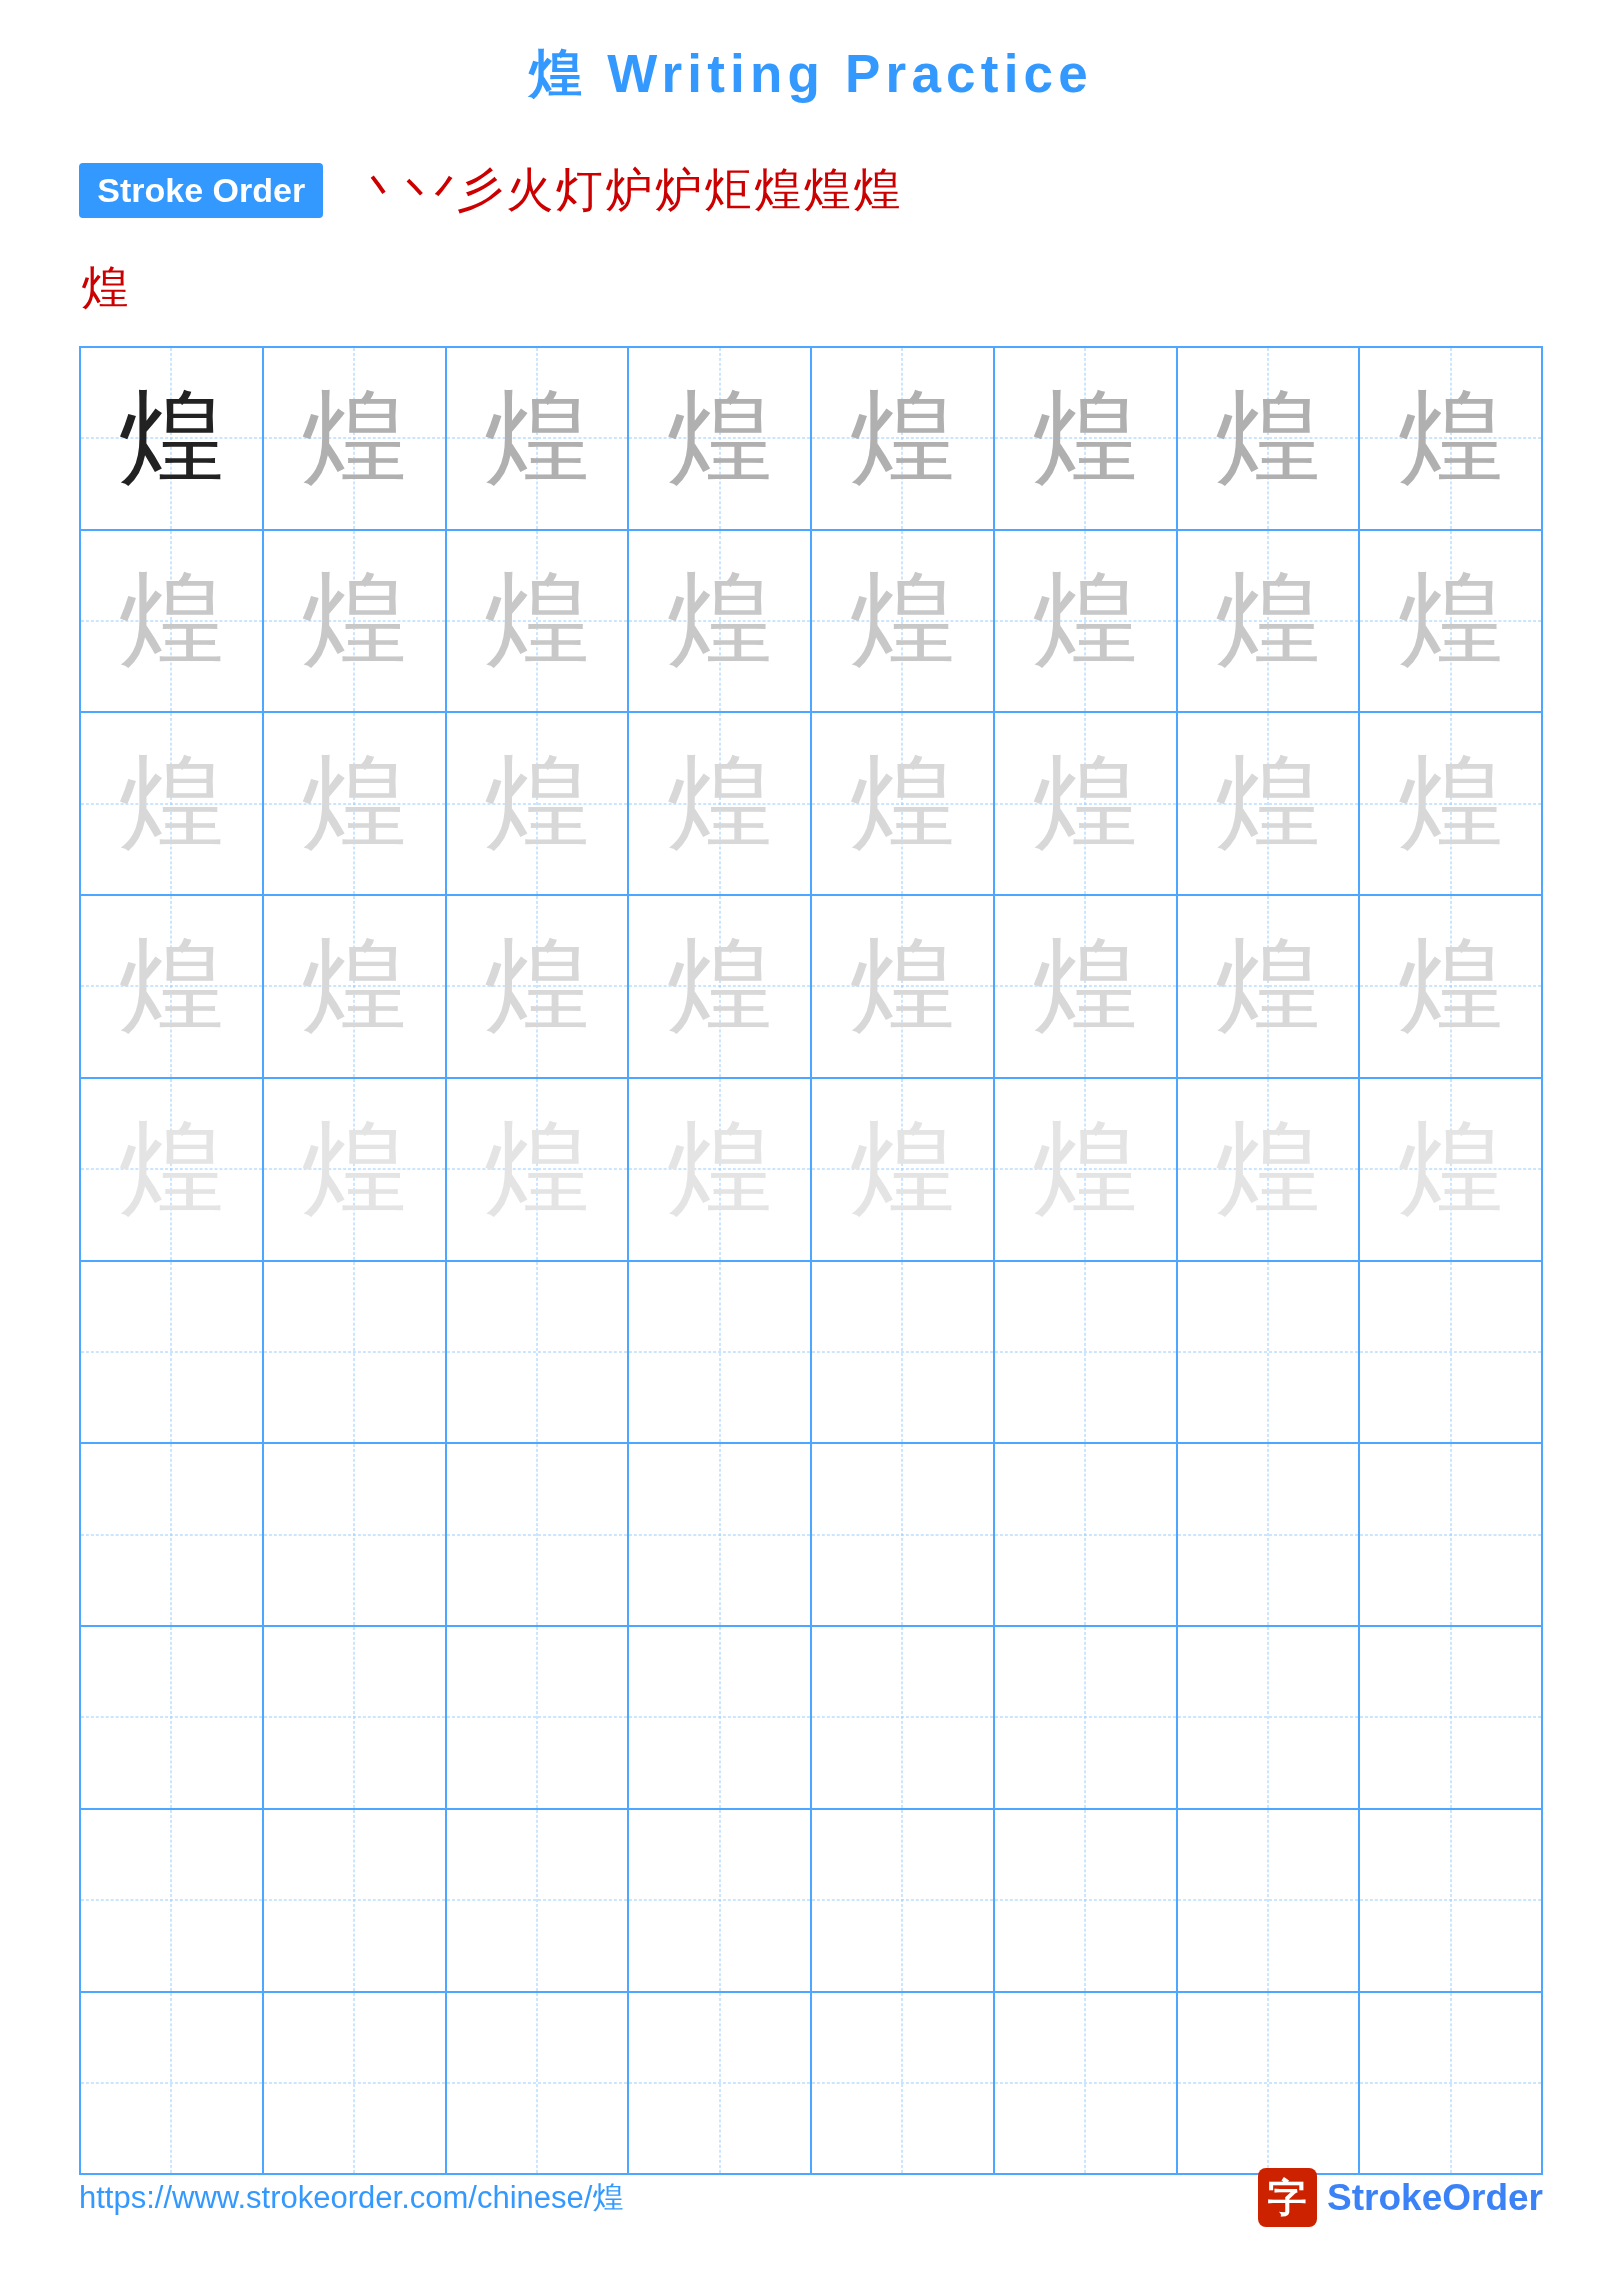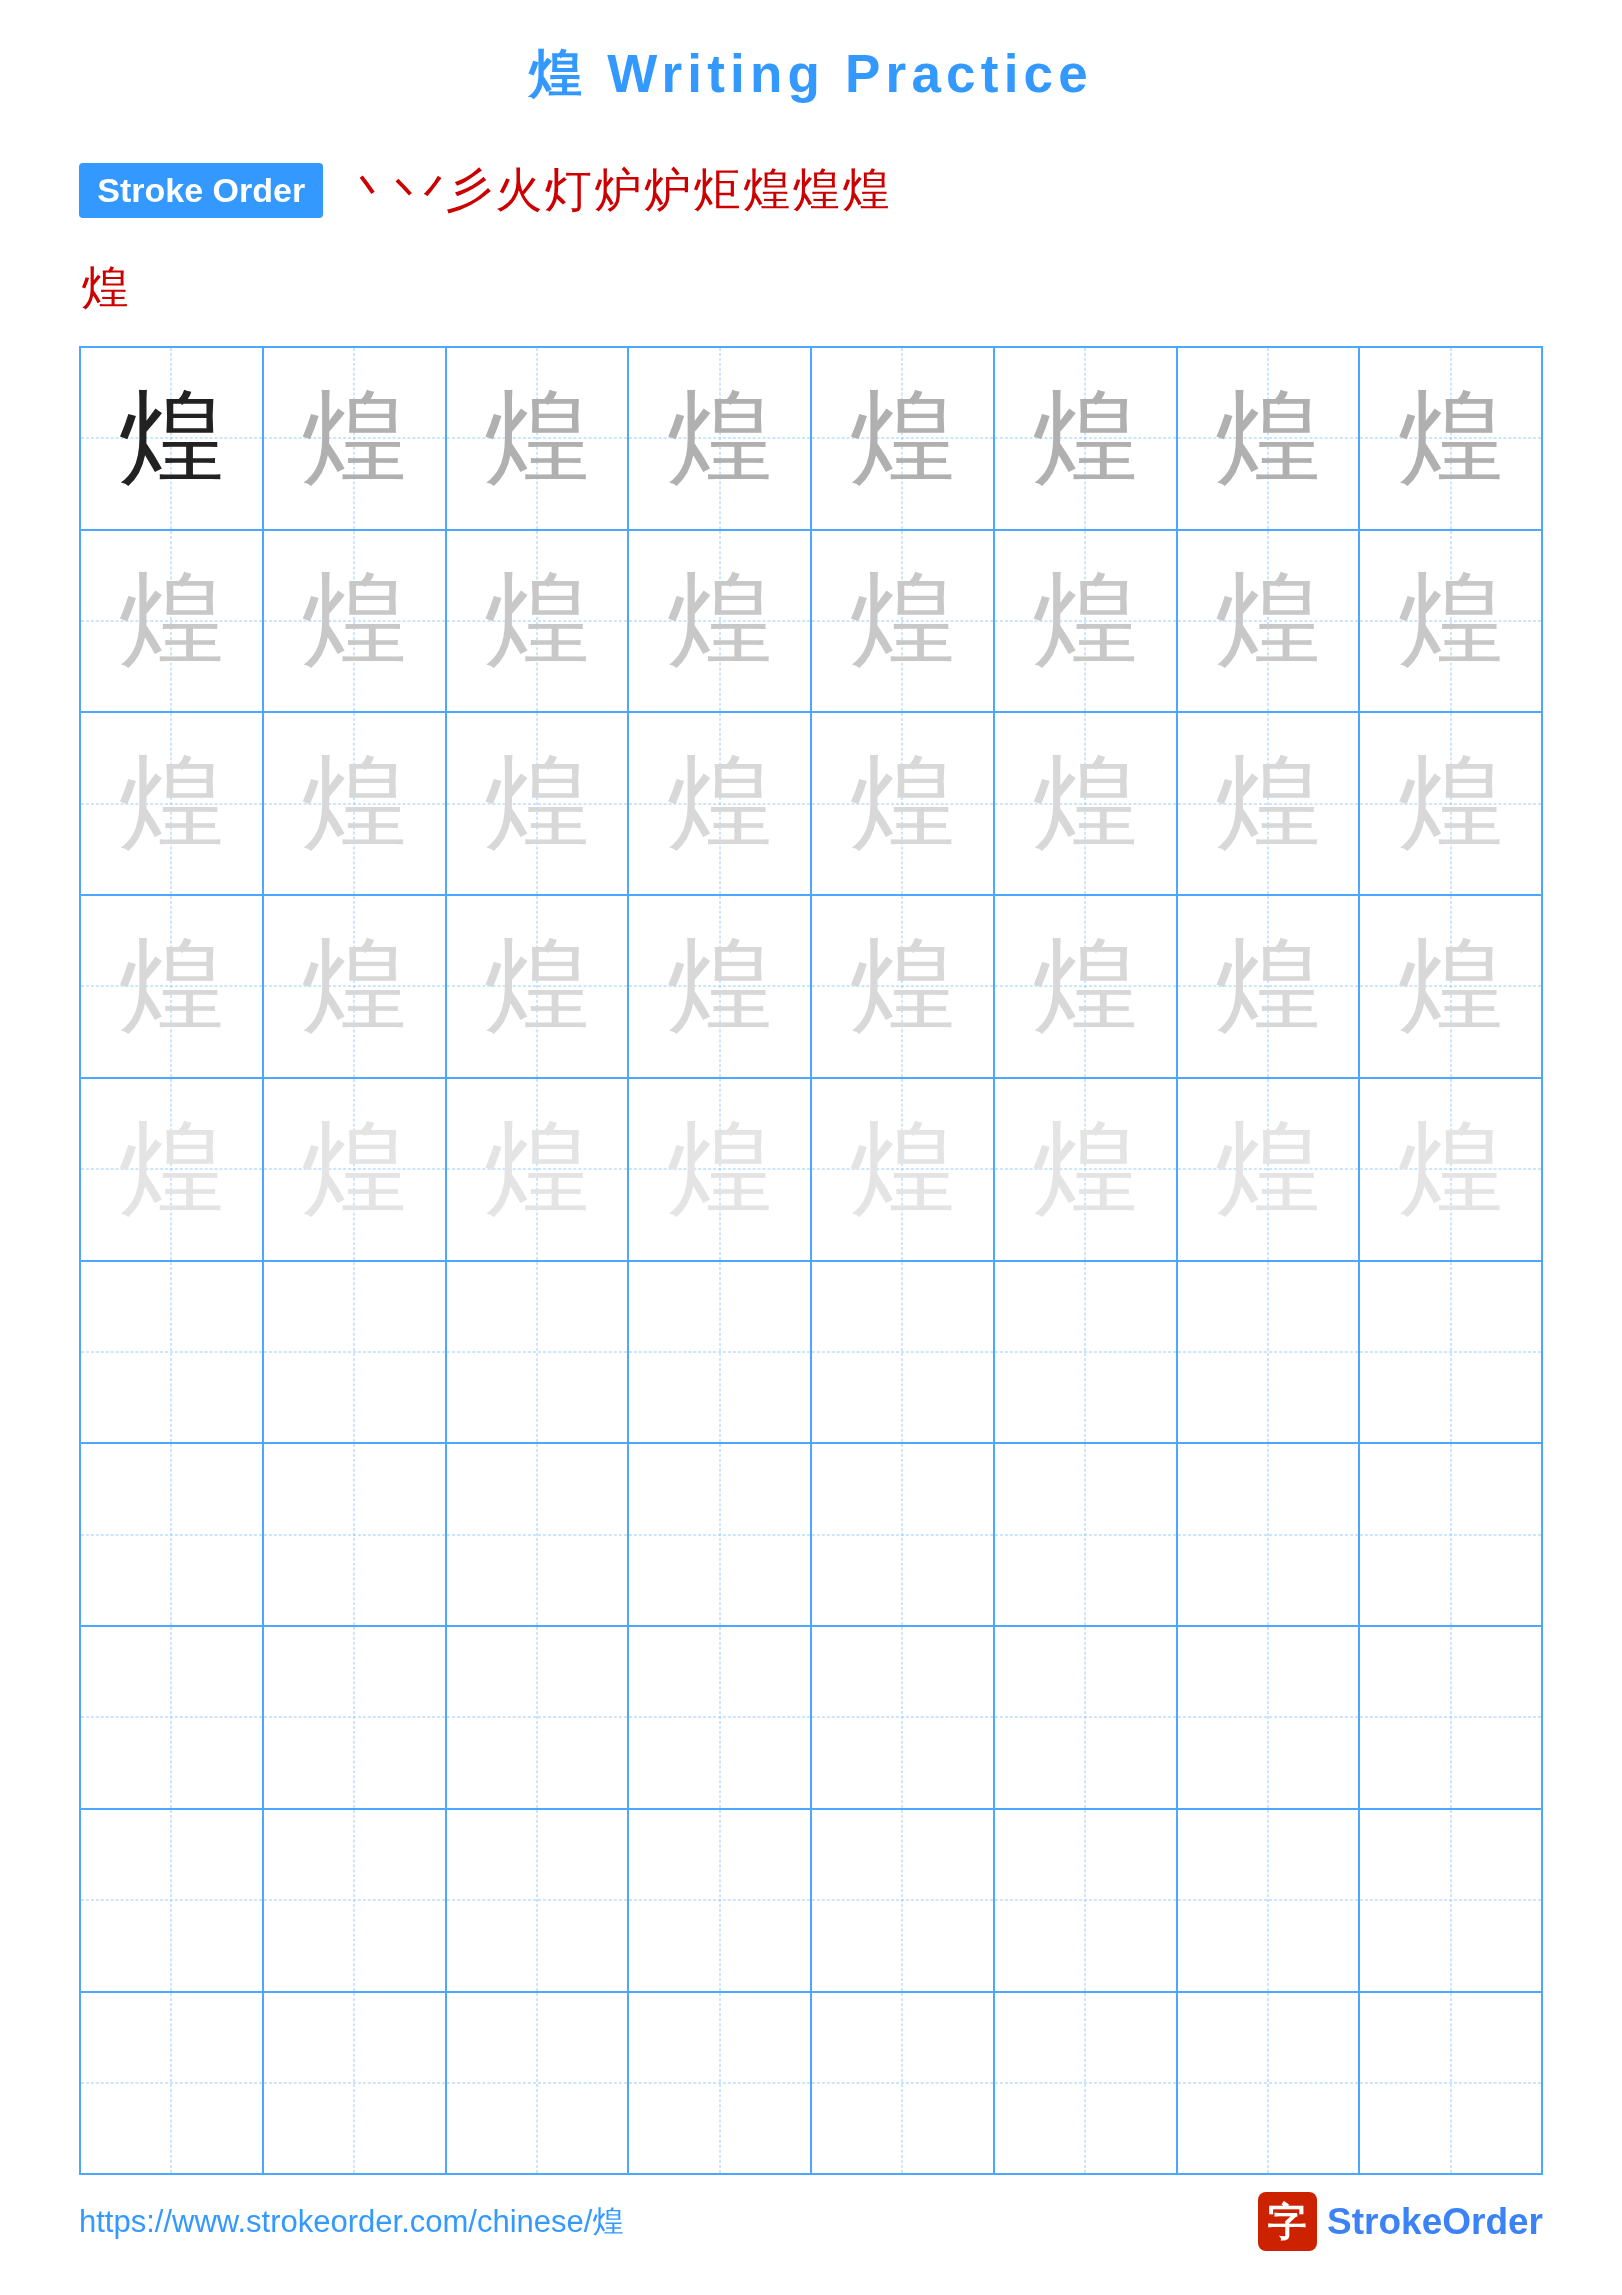--- a/index.html
+++ b/index.html
@@ -21,21 +21,21 @@
       margin-bottom: 52px;
       font-family: Arial, sans-serif;
       letter-spacing: 5.2px;
     }
 
     .stroke-order-section {
       display: flex;
       flex-wrap: wrap;
       align-items: center;
       margin-bottom: 39px;
-      gap: 10px;
+      gap: 21px;
     }
 
     .stroke-order-badge {
       background: #3399ff;
       color: white;
       font-size: 34px;
       font-family: Arial, sans-serif;
       font-weight: bold;
       padding: 7.9px 18.3px;
       border-radius: 3.9px;
@@ -121,21 +121,21 @@
     .char-light3 {
       color: #d8d8d8;
     }
 
     .char-light4 {
       color: #e4e4e4;
     }
 
     .footer {
       position: absolute;
-      bottom: 44px;
+      bottom: 68px;
       left: 79px;
       right: 79px;
       display: flex;
       align-items: center;
       justify-content: space-between;
     }
 
     .footer-url {
       color: #3399ff;
       font-size: 31px;

